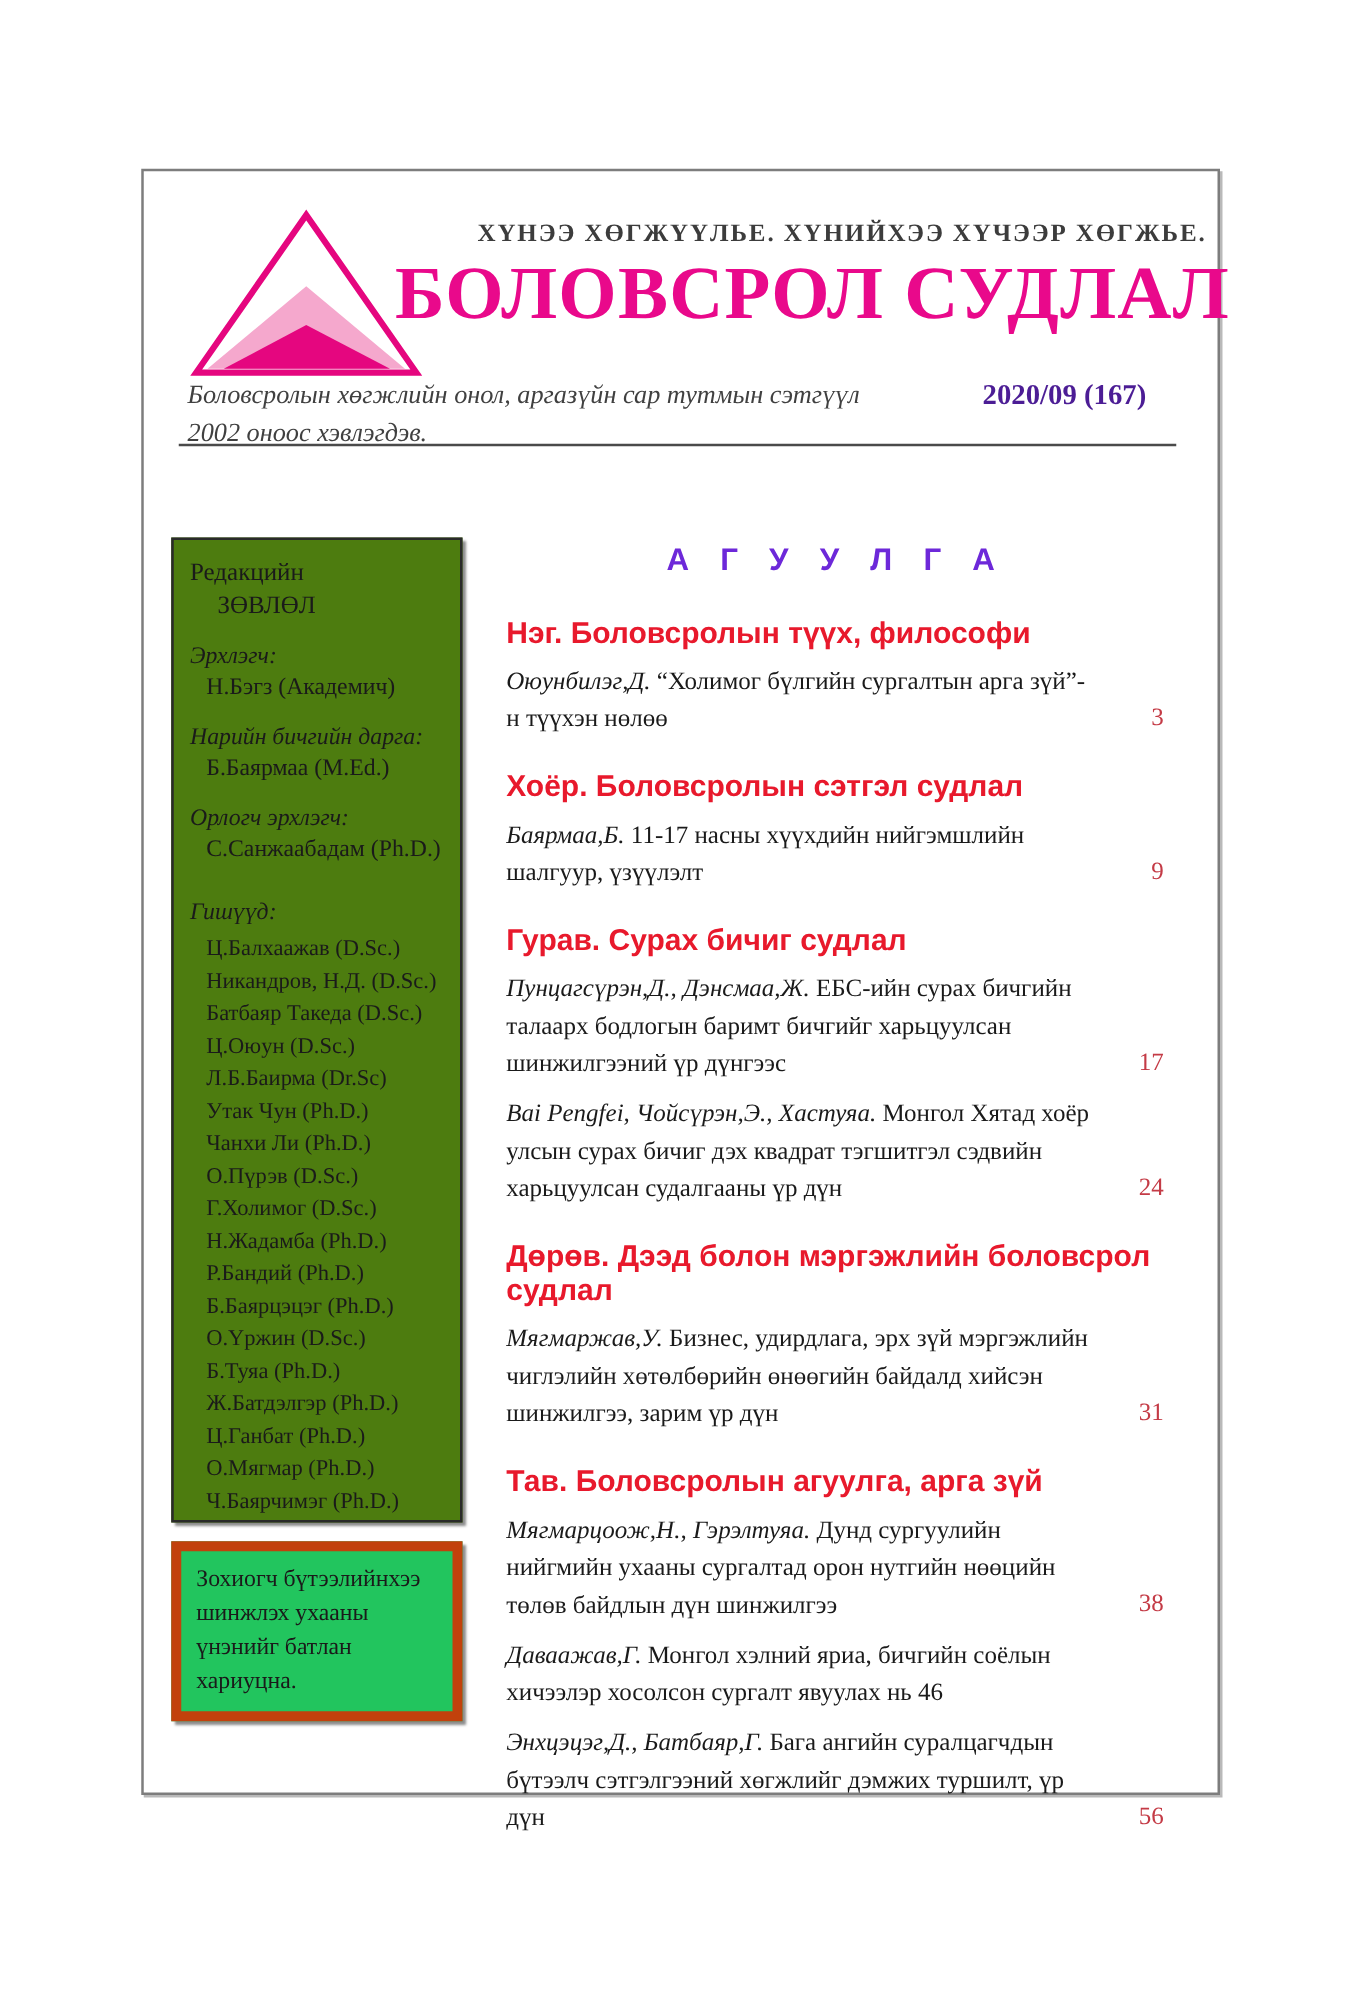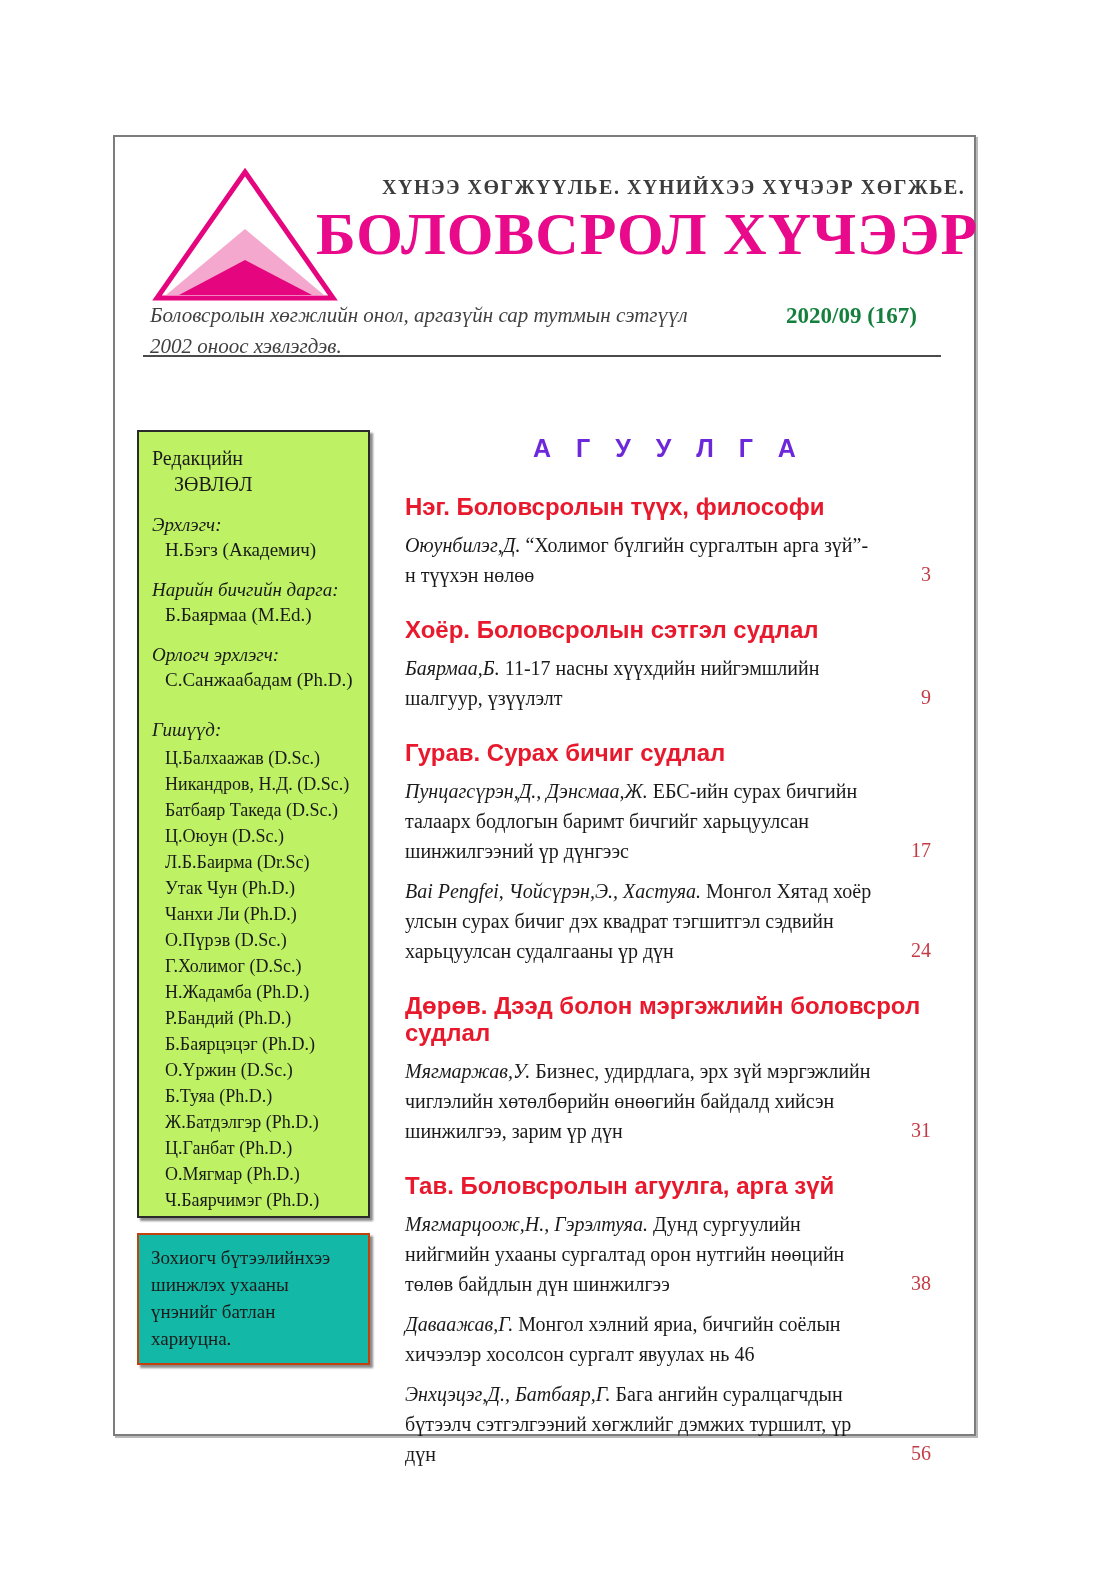--- a/index.html
+++ b/index.html
@@ -9,39 +9,39 @@
                border:2px solid #7d7d7d;box-shadow:2px 2px 0 #b9b9b9;background:#ffffff;}
   
   .logo{position:absolute;left:152px;top:167px;width:186px;height:136px;}
   .tagline{position:absolute;left:382px;top:176px;width:540px;
            font-size:20px;font-weight:bold;letter-spacing:1.5px;color:#3c3c3c;white-space:nowrap;}
   .journal-title{position:absolute;left:316px;top:200px;width:620px;
            font-size:60px;font-weight:bold;letter-spacing:1px;color:#e9098b;white-space:nowrap;
            font-family:"Liberation Serif", serif;}
   .subtitle{position:absolute;left:150px;top:300px;width:600px;
            font-size:21px;font-weight:normal;font-style:italic;line-height:31px;color:#404040;}
-  .issue{position:absolute;right:176px;top:303px;font-size:23px;font-weight:bold;color:#15803d;}
+  .issue{position:absolute;right:176px;top:303px;font-size:23px;font-weight:bold;color:#4c1d95;}
   .header-rule{position:absolute;left:143px;top:355px;width:798px;height:0;
            border-top:2px solid #4a4a4a;}
   
   .board-box{position:absolute;left:137px;top:430px;width:233px;height:788px;
-           background:#bef264;border:2px solid #2a2a2a;box-sizing:border-box;
+           background:#4d7c0f;border:2px solid #2a2a2a;box-sizing:border-box;
            box-shadow:3px 3px 2px rgba(0,0,0,.45);padding:13px 8px 10px 13px;}
   .board-heading{font-size:20px;line-height:26px;}
   .board-heading .l2{padding-left:22px;}
   .role{margin-top:15px;font-size:19px;line-height:25px;}
   .role .label{font-style:italic;}
   .role .name{padding-left:13px;}
   .members-label{margin-top:25px;font-size:19px;font-style:italic;line-height:25px;}
   .members{margin-top:3px;}
   .member{padding-left:13px;font-size:18px;line-height:26px;white-space:nowrap;}
   .manager{margin-top:20px;text-align:center;font-size:19px;line-height:26px;}
   .manager .label{font-style:italic;}
   .notice-box{position:absolute;left:137px;top:1233px;width:233px;
-           background:#14b8a6;border:2px solid #c2410c;box-sizing:border-box;
+           background:#22c55e;border:8px solid #c2410c;box-sizing:border-box;
            box-shadow:3px 3px 2px rgba(0,0,0,.45);padding:9px 10px 11px 12px;
            font-size:19px;line-height:27px;}
   
   .toc{position:absolute;left:405px;top:434px;width:528px;}
   .toc-title{text-align:center;font-family:"Liberation Sans", sans-serif;
            font-weight:bold;font-size:25px;letter-spacing:9px;color:#6d28d9;margin:0 0 30px 0;}
   .toc-section{margin-top:26px;}
   .toc-section:first-of-type{margin-top:0;}
   .section-heading{font-family:"Liberation Sans", sans-serif;font-weight:bold;
            font-size:24px;line-height:27px;color:#e8192c;margin-bottom:5px;}
@@ -55,21 +55,21 @@
 
 <div class="canvas">
   <div class="page-border"></div>
 
   <svg class="logo" viewBox="0 0 186 136" xmlns="http://www.w3.org/2000/svg">
     <polygon points="93,5 181,131 5,131" fill="#ffffff" stroke="#e5067f" stroke-width="5"></polygon>
     <polygon points="93,62 172,128 14,128" fill="#f5a8cd"></polygon>
     <polygon points="93,93 160,128 27,128" fill="#e5067f"></polygon>
   </svg>
   <div class="tagline">ХҮНЭЭ ХӨГЖҮҮЛЬЕ. ХҮНИЙХЭЭ ХҮЧЭЭР ХӨГЖЬЕ.</div>
-  <div class="journal-title">БОЛОВСРОЛ ХҮЧЭЭР</div>
+  <div class="journal-title">БОЛОВСРОЛ СУДЛАЛ</div>
   <div class="subtitle">
     <div>Боловсролын хөгжлийн онол, аргазүйн сар тутмын сэтгүүл</div>
     <div>2002 оноос хэвлэгдэв.</div>
   </div>
   <div class="issue">2020/09 (167)</div>
   <div class="header-rule"></div>
 
   <div class="board-box">
     <div class="board-heading">
       <div>Редакцийн</div>

